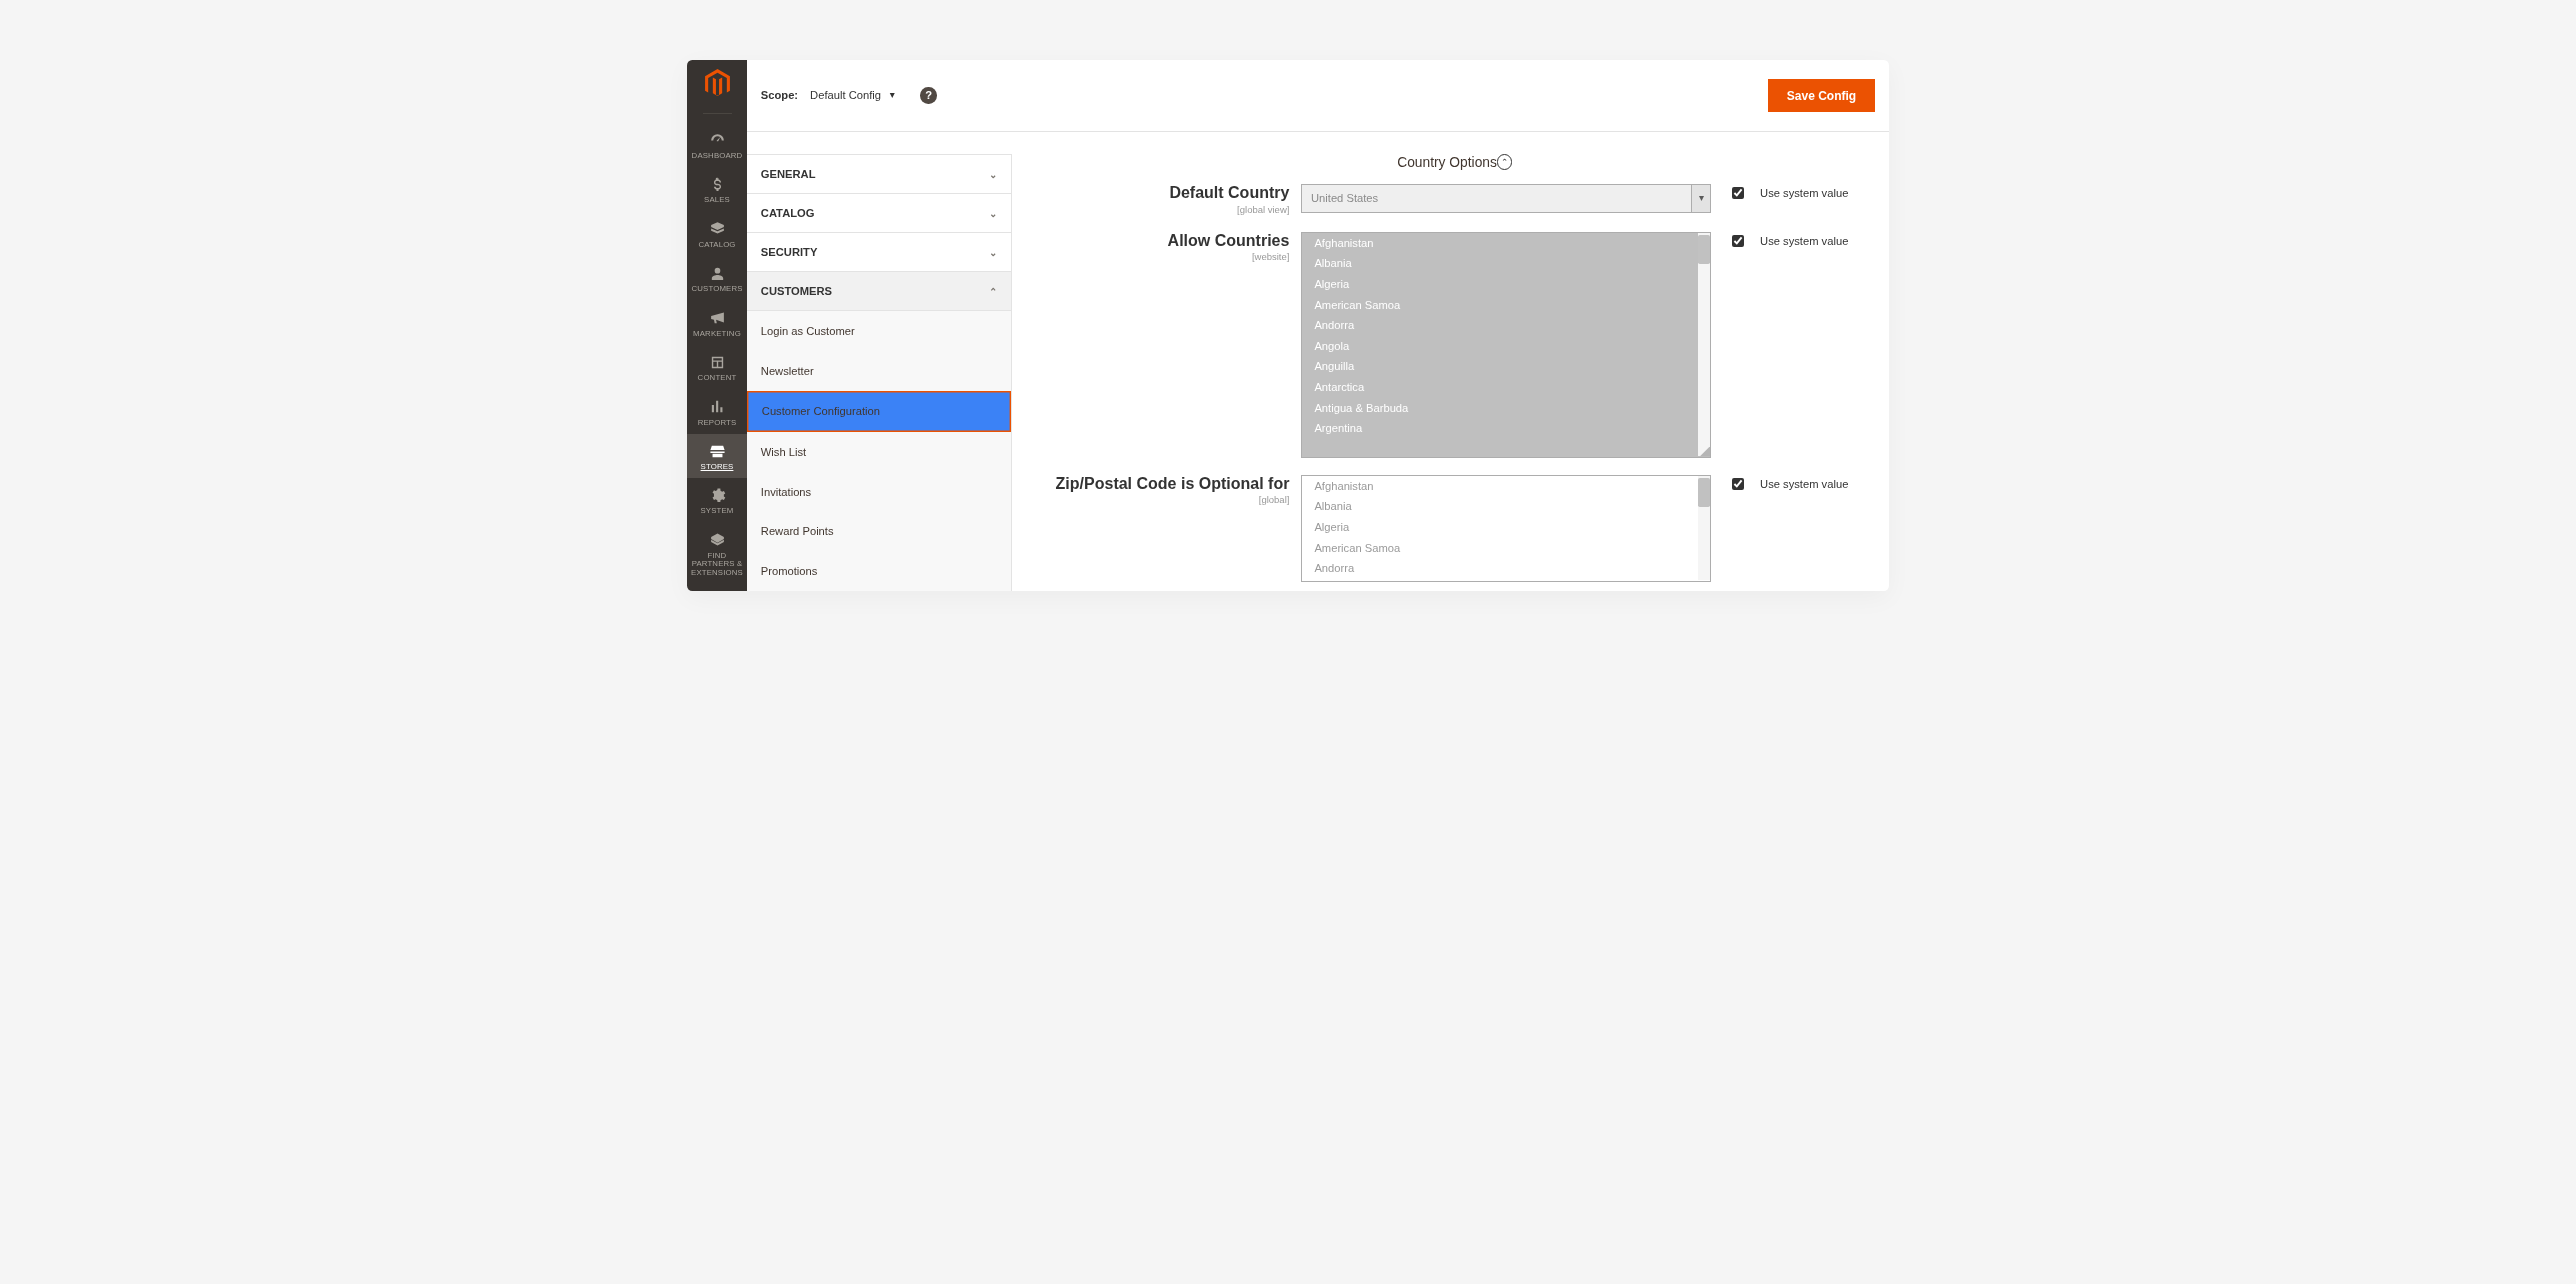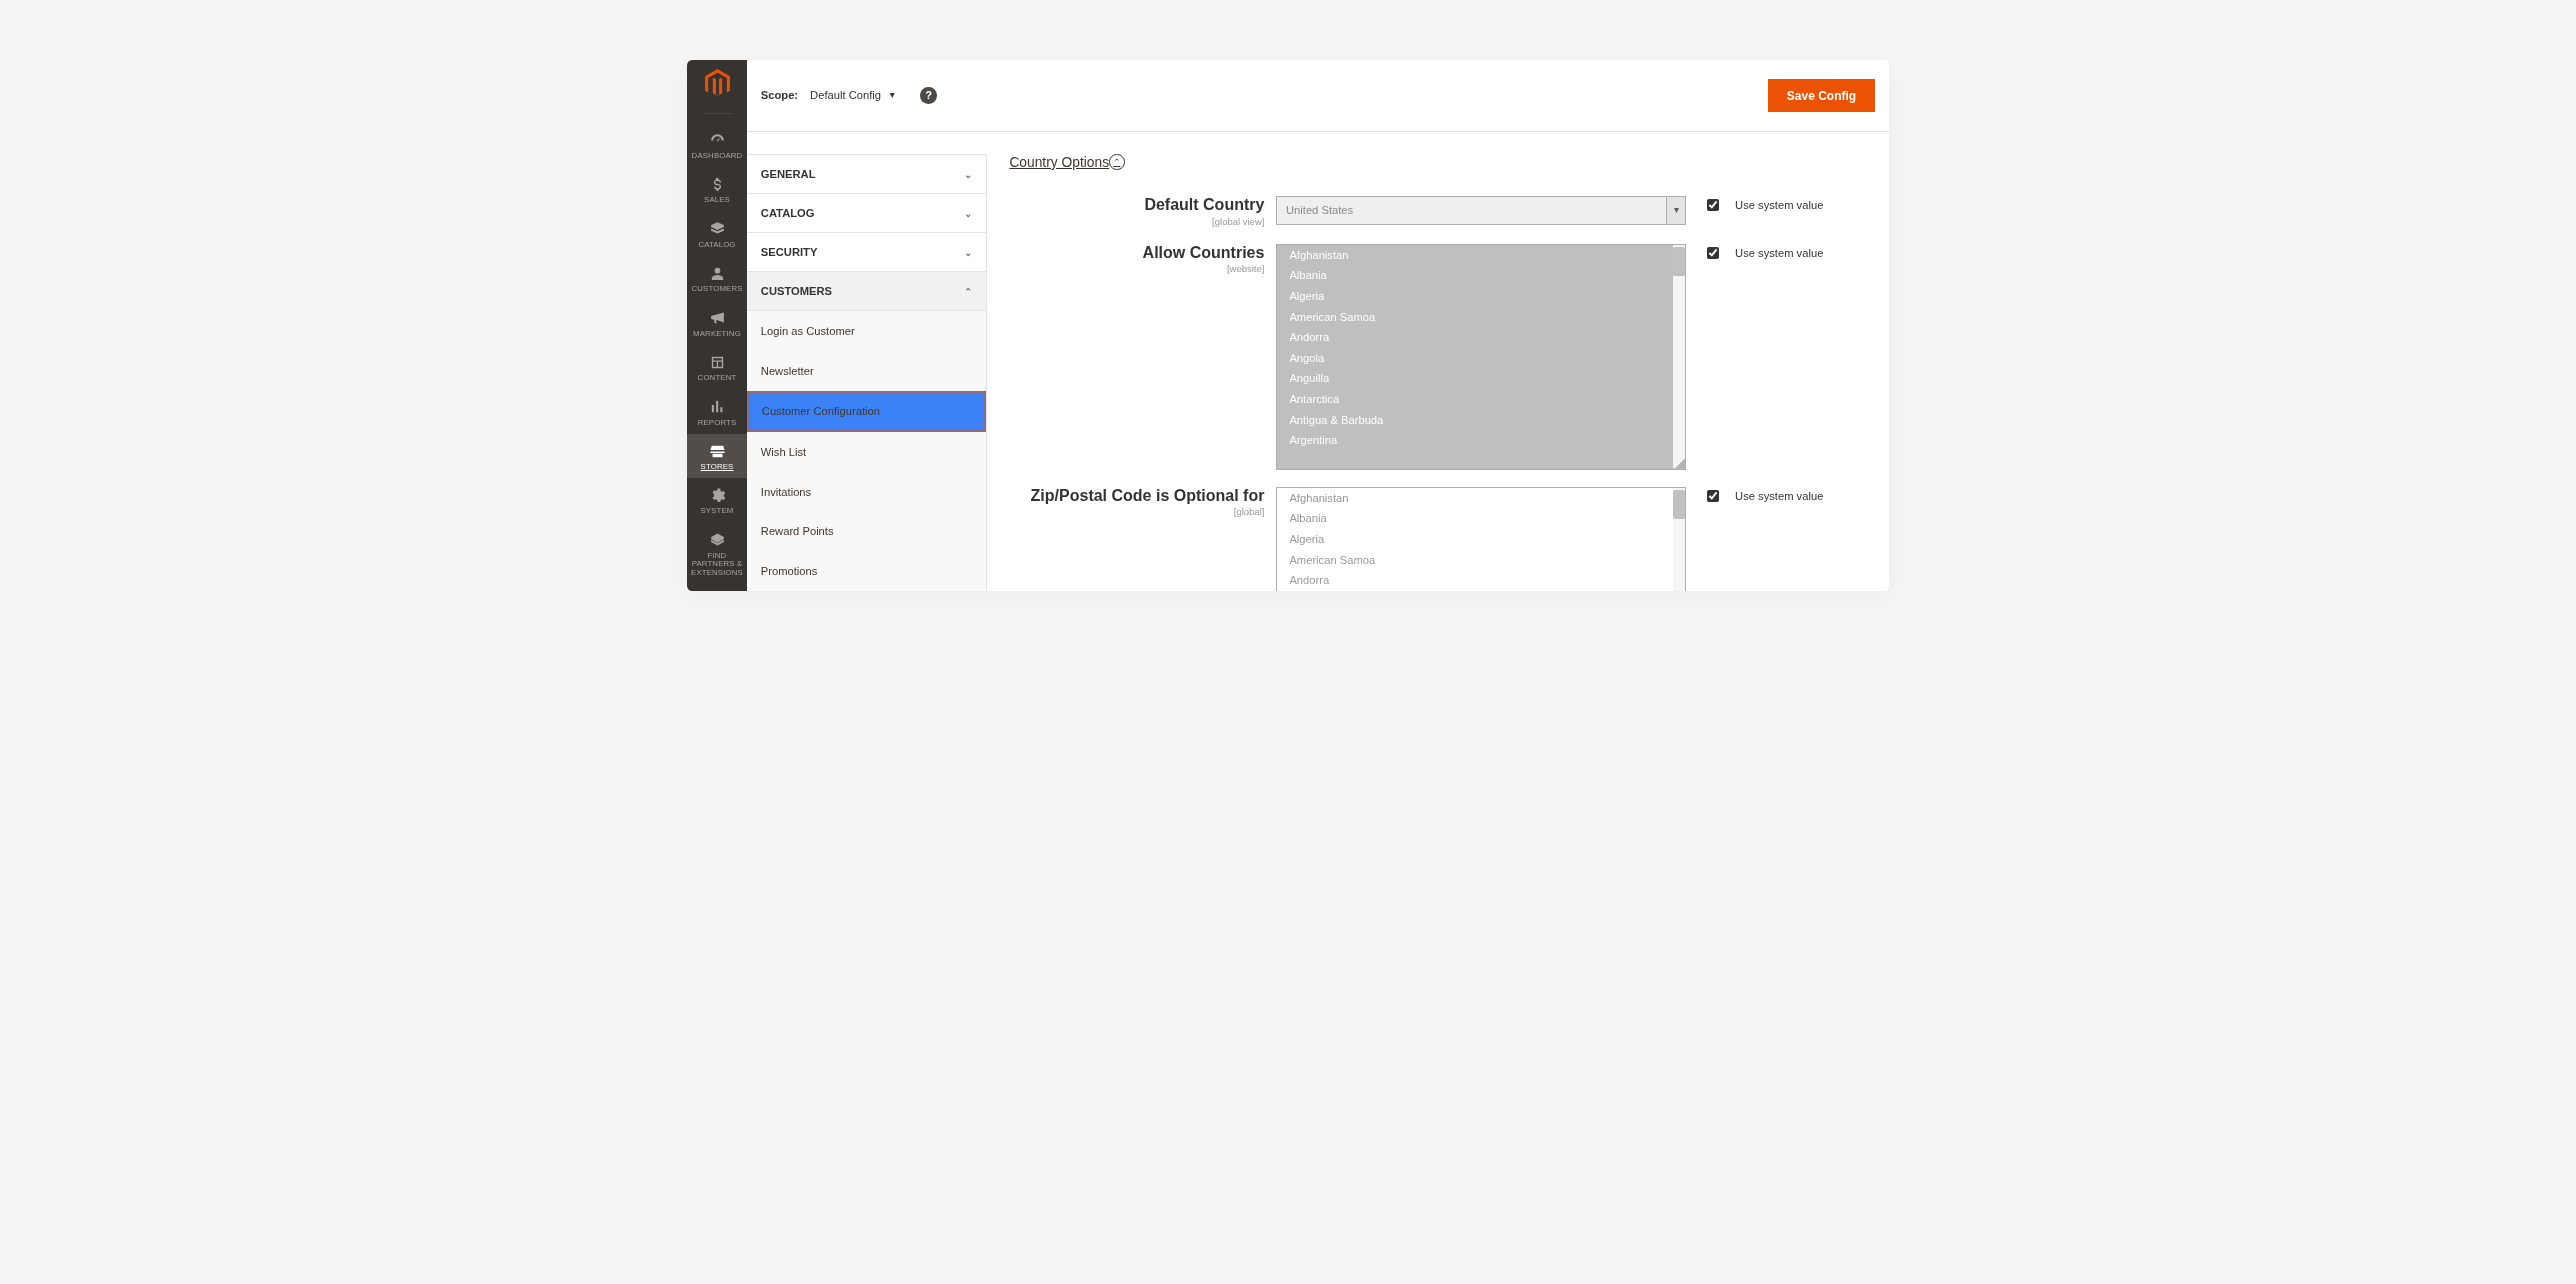--- a/index.html
+++ b/index.html
@@ -24,32 +24,32 @@
 .header-left { display:flex; align-items:center; gap: 12px; }
 .scope-lbl { font-weight: 600; }
 .scope-sel { display:flex; align-items:center; gap:6.9px; cursor: pointer; }
 .scope-sel .caret { font-size: 8.6px; }
 .help-ico { width:16.4px; height:16.4px; border-radius:50%; background:#514943; color:#fff; display:flex; align-items:center; justify-content:center; font-size:11.2px; font-weight:700; margin-left: 12px; cursor:pointer; }
 .save-btn { background:#eb5202; color:#fff; border:none; border-radius:0; padding: 9.5px 19px; font-size:12px; font-weight:600; cursor:pointer; }
 
 .body { flex:1; display:flex; padding: 22.4px 13.8px 0 0; overflow:hidden; }
 
 
-.config-tabs { width: 240px; border: 0.9px solid #e3e3e3; border-left:none; border-bottom:none; margin-right: 22.4px; align-self: flex-start; flex:none; }
+.config-tabs { width: 265px; border: 0.9px solid #e3e3e3; border-left:none; border-bottom:none; margin-right: 22.4px; align-self: flex-start; flex:none; }
 .tab-head { display:flex; align-items:center; justify-content:space-between; padding: 13px 13.8px; border-bottom:0.9px solid #e3e3e3; font-weight:600; font-size:11.2px; cursor:pointer; }
 .tab-head.open { background:#f1f1f1; }
 .tab-head .chev { font-size: 9.5px; color:#7a756f; }
 .sub-items { background:#f8f8f8; border-bottom:0.9px solid #e3e3e3; }
 .sub-item { padding: 13.8px 13.8px 13.8px 13.8px; font-size:11.2px; color:#41362f; cursor:pointer; }
 .sub-item + .sub-item { border-top: none; }
 .sub-item.active { border: 1.3px solid #eb5202; box-shadow: inset 0 0 0 0.4px #eb5202; background:#3b82f6; }
 
 
 .content { flex:1; overflow:hidden; }
-.section-title { display:flex; align-items:center; justify-content:flex-start; margin-bottom: 26px; text-decoration: underline; }
+.section-title { display:flex; align-items:center; justify-content:center; margin-bottom: 14px; }
 .section-title h2 { font-size:13.8px; font-weight:400; color:#41362f; }
 .collapse-ico { width:15.5px; height:15.5px; border:0.9px solid #333; border-radius:50%; display:flex; align-items:center; justify-content:center; font-size:8.6px; cursor:pointer; }
 
 .field-row { display:flex; align-items:flex-start; margin-bottom: 17px; }
 .field-label { width: 267px; text-align:right; padding-right: 12px; }
 .field-label .lbl { font-weight:700; font-size:16px; }
 .field-label .scope-note { display:block; font-size:9.5px; color:#999; margin-top:1.7px; }
 .field-ctrl { width: 410px; margin-right: 20.7px; }
 .field-extra { display:flex; align-items:center; gap:16px; font-size:11.2px; padding-top:3.4px; }
 

